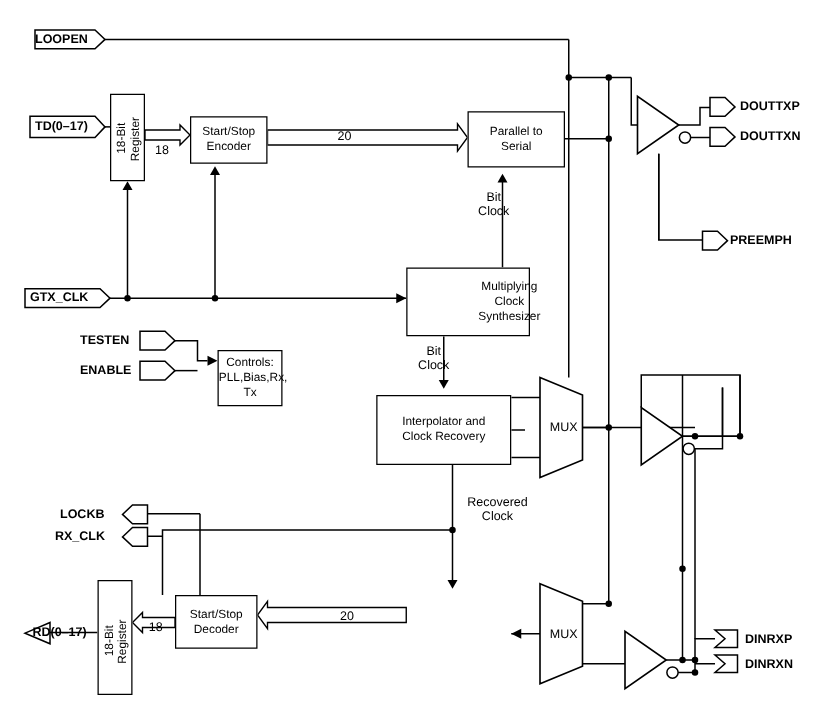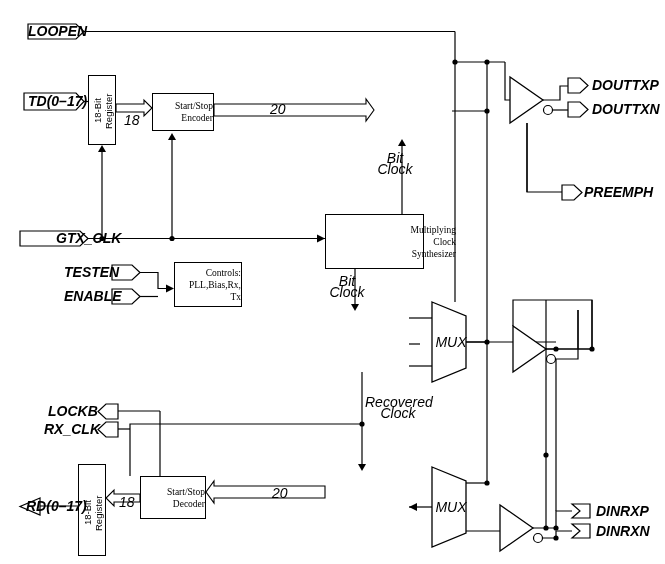--- a/index.html
+++ b/index.html
@@ -27,25 +27,24 @@
   }
   svg.layer {
     position: absolute;
     left: 0;
     top: 0;
     width: 665px;
     height: 564px;
   }
   .lbl {
     position: absolute;
-    font-size: 14px;
+    font-size: 10px;
     color: #000;
     white-space: pre;
     line-height: 11px;
-    font-style: italic;
   }
   .lbl.bold {
     font-weight: bold;
   }
   .lbl.c {
     text-align: center;
   }
   .vlbl {
     position: absolute;
     font-size: 9.5px;
@@ -60,26 +59,25 @@
     position: absolute;
     border: 1.3px solid #000;
     background: #fff;
     box-sizing: border-box;
   }
   .blocktext {
     position: absolute;
     width: 100%;
     top: 50%;
     transform: translateY(-50%);
-    text-align: right;
+    text-align: center;
     font-size: 9.5px;
     line-height: 12px;
     color: #000;
     white-space: pre-line;
-    font-family: Liberation Serif, serif;
   }
 </style>
 </head>
 <body>
 
 <div id="page">
 
 
   <svg class="layer" viewBox="0 0 665 564">
     <g stroke="#000" stroke-width="1.2" fill="none" shape-rendering="geometricPrecision">
@@ -224,50 +222,58 @@
 
   <div class="blockbox" style="left:88px; top:75px; width:28px; height:70px;"></div>
   <div class="vlbl" style="left:92px; top:80px; height:62px; text-align:center;">18-Bit
 Register</div>
 
   <div class="blockbox" style="left:152px; top:93px; width:62px; height:38px;">
     <div class="blocktext">Start/Stop
 Encoder</div>
   </div>
 
+  <div class="blockbox" style="left:374px; top:89px; width:78px; height:45px;">
+    <div class="blocktext">Parallel to
+Serial</div>
+  </div>
 
   <div class="blockbox" style="left:325px; top:214px; width:99px; height:55px;padding-left:33px;">
     <div class="blocktext">Multiplying
 Clock
 Synthesizer</div>
   </div>
 
-  <div class="blockbox" style="left:174px; top:262px; width:68px; height:45px;">
+  <div class="blockbox" style="left:174px; top:280px; width:52px; height:45px;">
     <div class="blocktext">Controls:
 PLL,Bias,Rx,
 Tx</div>
   </div>
 
+  <div class="blockbox" style="left:301px; top:316px; width:108px; height:56px;">
+    <div class="blocktext">Interpolator and
+Clock Recovery</div>
+  </div>
 
 
   <div class="blockbox" style="left:140px; top:476px; width:66px; height:43px;">
     <div class="blocktext">Start/Stop
 Decoder</div>
   </div>
 
   <div class="blockbox" style="left:78px; top:464px; width:28px; height:92px;"></div>
   <div class="vlbl" style="left:82px; top:478px; height:70px; text-align:center;">18-Bit
 Register</div>
 
   <div class="lbl c" style="left:435px; top:337px; width:32px;">MUX</div>
   <div class="lbl c" style="left:435px; top:502px; width:32px;">MUX</div>
 
   <div class="lbl bold" style="left:28px; top:26px;">LOOPEN</div>
   <div class="lbl bold" style="left:28px; top:96px;">TD(0–17)</div>
-  <div class="lbl bold" style="left:24px; top:233px;margin-left:32px;">GTX_CLK</div>
+  <div class="lbl bold" style="left:24px; top:233px;">GTX_CLK</div>
   <div class="lbl bold" style="left:64px; top:267px;">TESTEN</div>
   <div class="lbl bold" style="left:64px; top:291px;">ENABLE</div>
   <div class="lbl bold" style="left:48px; top:406px;">LOCKB</div>
   <div class="lbl bold" style="left:44px; top:424px;">RX_CLK</div>
   <div class="lbl bold" style="left:26px; top:501px;">RD(0–17)</div>
   <div class="lbl bold" style="left:592px; top:80px;">DOUTTXP</div>
   <div class="lbl bold" style="left:592px; top:104px;">DOUTTXN</div>
   <div class="lbl bold" style="left:584px; top:187px;">PREEMPH</div>
   <div class="lbl bold" style="left:596px; top:506px;">DINRXP</div>
   <div class="lbl bold" style="left:596px; top:526px;">DINRXN</div>

